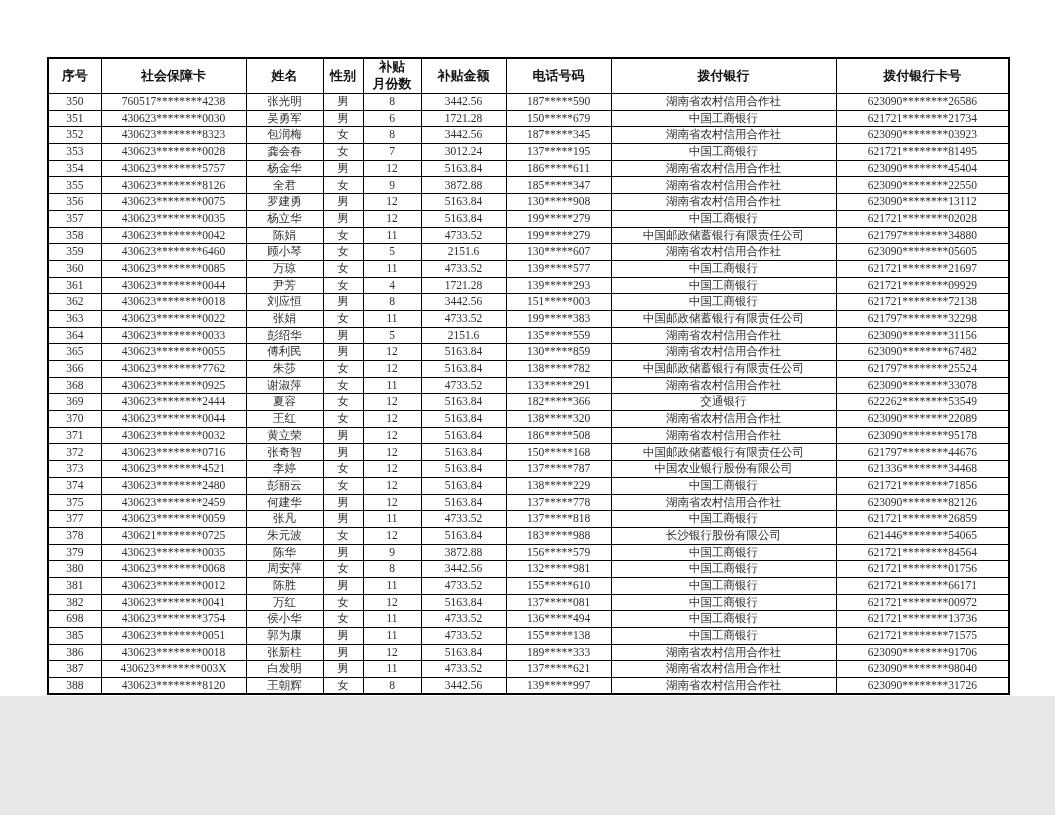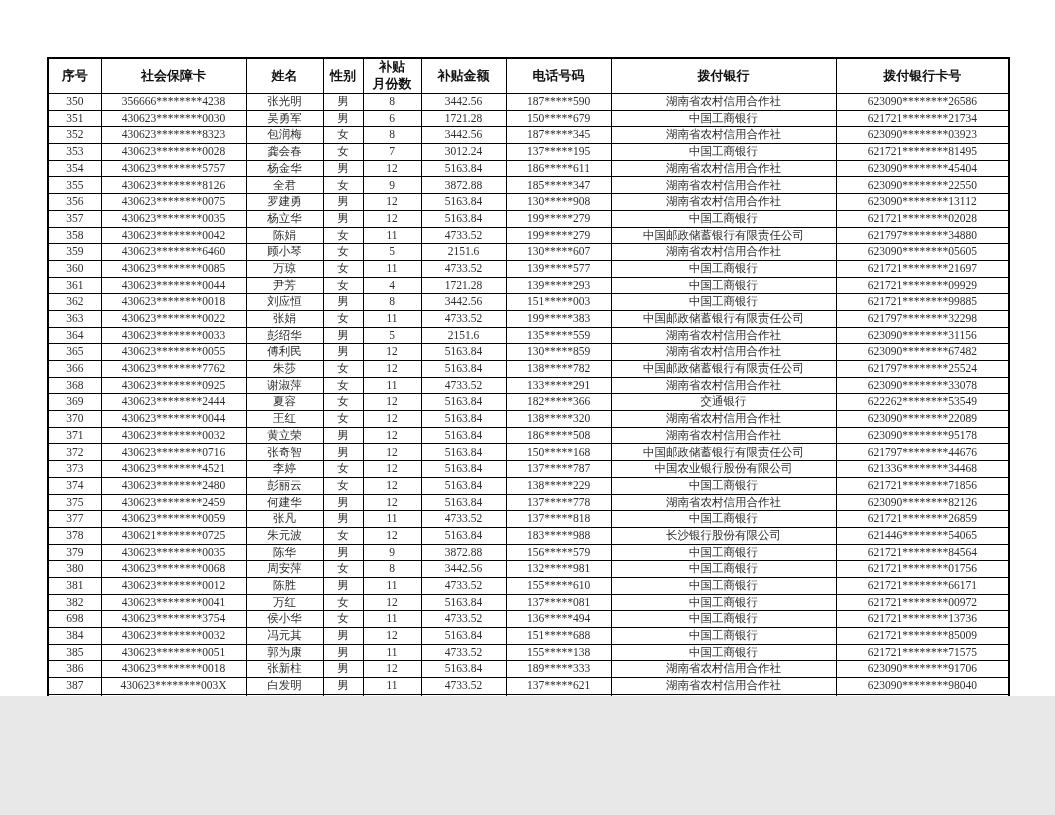--- a/index.html
+++ b/index.html
@@ -80,21 +80,21 @@
 月份数</th>
           <th>补贴金额</th>
           <th>电话号码</th>
           <th>拨付银行</th>
           <th>拨付银行卡号</th>
         </tr>
     </thead>
     <tbody>
         <tr>
           <td>350</td>
-          <td>356666********4238</td>
+          <td>760517********4238</td>
           <td>张光明</td>
           <td>男</td>
           <td>8</td>
           <td>3442.56</td>
           <td>187*****590</td>
           <td>湖南省农村信用合作社</td>
           <td>623090********26586</td>
         </tr>
         <tr>
           <td>351</td>
@@ -219,21 +219,21 @@
         </tr>
         <tr>
           <td>362</td>
           <td>430623********0018</td>
           <td>刘应恒</td>
           <td>男</td>
           <td>8</td>
           <td>3442.56</td>
           <td>151*****003</td>
           <td>中国工商银行</td>
-          <td>621721********99885</td>
+          <td>621721********72138</td>
         </tr>
         <tr>
           <td>363</td>
           <td>430623********0022</td>
           <td>张娟</td>
           <td>女</td>
           <td>11</td>
           <td>4733.52</td>
           <td>199*****383</td>
           <td>中国邮政储蓄银行有限责任公司</td>
@@ -429,31 +429,20 @@
         <tr>
           <td>698</td>
           <td>430623********3754</td>
           <td>侯小华</td>
           <td>女</td>
           <td>11</td>
           <td>4733.52</td>
           <td>136*****494</td>
           <td>中国工商银行</td>
           <td>621721********13736</td>
-        </tr>
-        <tr>
-          <td>384</td>
-          <td>430623********0032</td>
-          <td>冯元其</td>
-          <td>男</td>
-          <td>12</td>
-          <td>5163.84</td>
-          <td>151*****688</td>
-          <td>中国工商银行</td>
-          <td>621721********85009</td>
         </tr>
         <tr>
           <td>385</td>
           <td>430623********0051</td>
           <td>郭为康</td>
           <td>男</td>
           <td>11</td>
           <td>4733.52</td>
           <td>155*****138</td>
           <td>中国工商银行</td>

